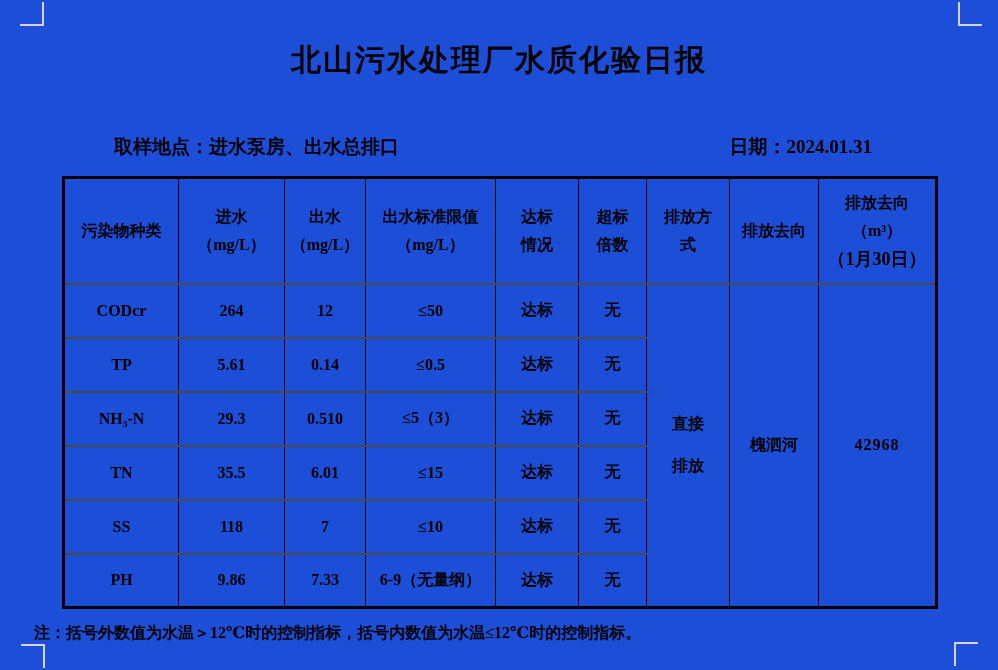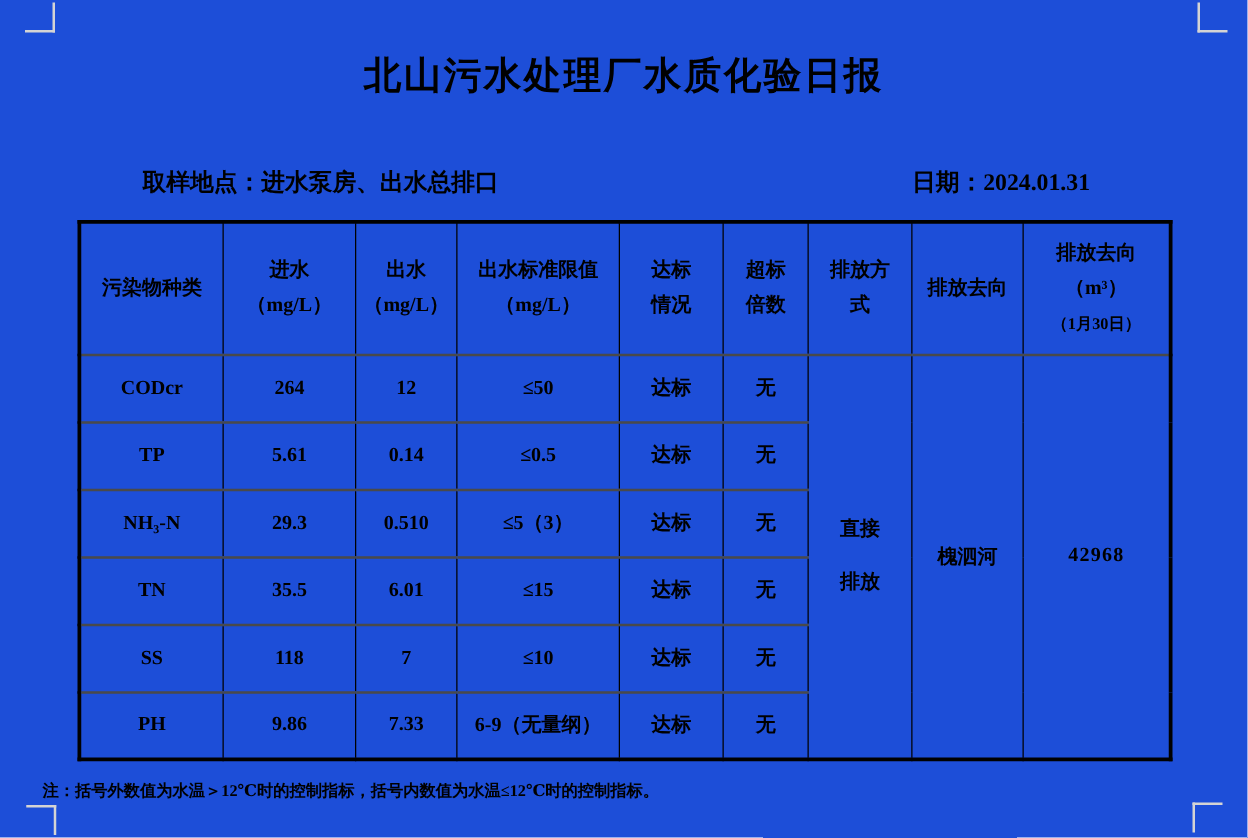--- a/index.html
+++ b/index.html
@@ -47,29 +47,29 @@
     border-bottom:2px solid #4a4a4a;
     text-align:center;
     vertical-align:middle;
     font-weight:bold;
     font-size:16px;
     padding:0 2px;
   }
   .report thead th { height:106px; line-height:28px; }
   .report tbody td { height:54px;font-family:Liberation Serif, serif; }
   .hline { display:block; }
-  .hline.small { font-size:13px; }
+  .hline.small { font-size:18px; }
   .exceed-cell { vertical-align:top; padding-top:9px; }
   .exceed-small { font-size:12px; padding-top:12px; }
   .limit-small { font-size:13px; }
   .volume-cell { font-size:26px; letter-spacing:1px; }
   .method-line { display:block; line-height:42px; }
   .note {
     margin:12px 0 0 34px;
-    font-size:13px;
+    font-size:16px;
     line-height:24px;
   }
 </style>
 </head>
 <body>
 
 <div class="page">
   <div class="mark tl"></div>
   <div class="mark tr"></div>
   <div class="mark bl"></div>

